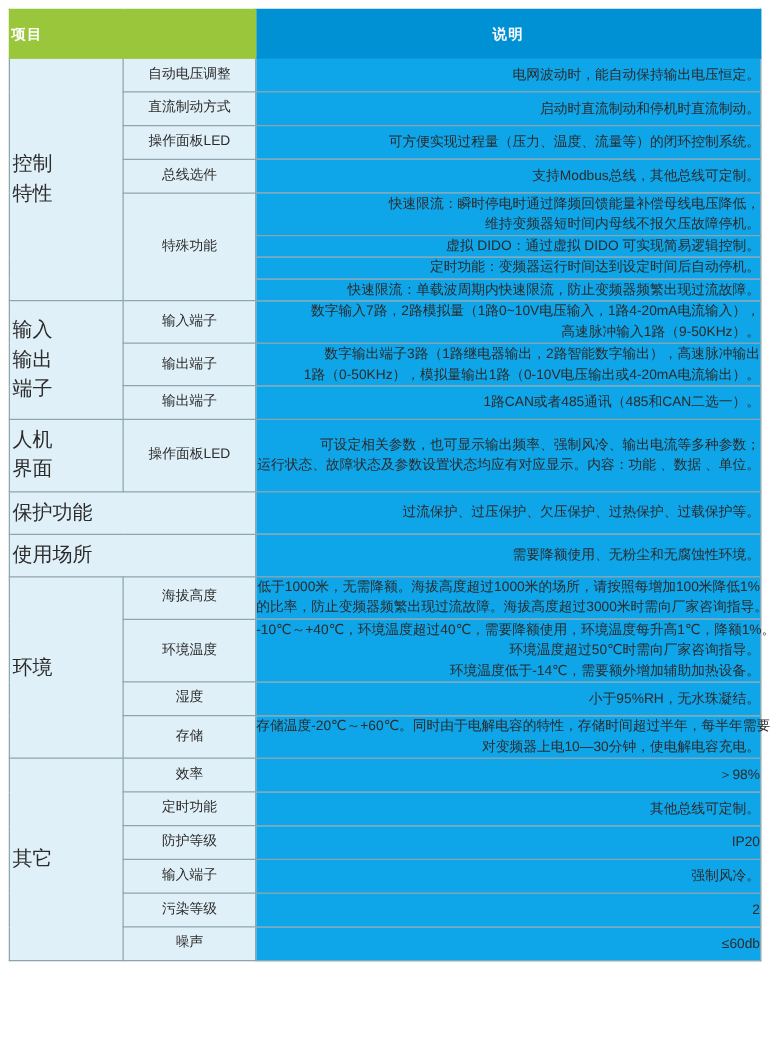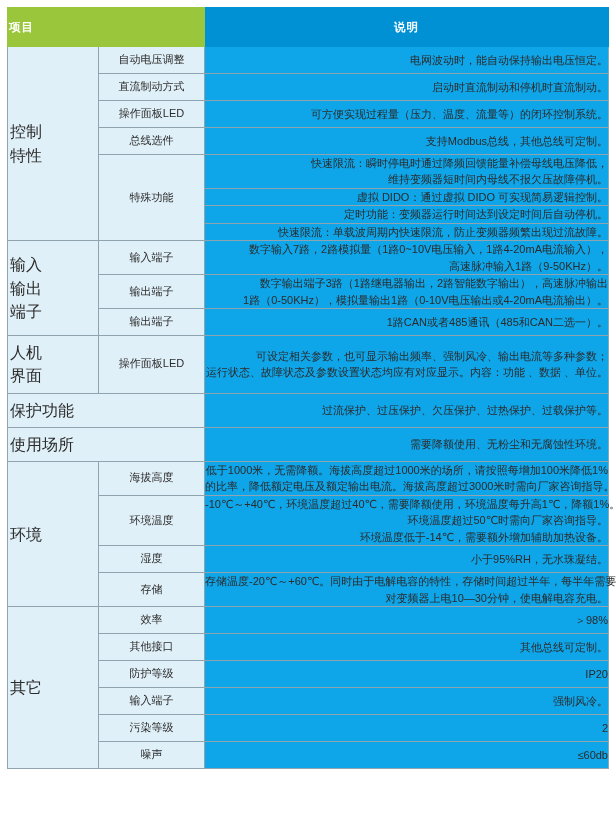--- a/index.html
+++ b/index.html
@@ -216,21 +216,21 @@
       </tr>
       <tr>
         <td class="cat" rowspan="4">
           <span class="ln">环境</span>
         </td>
         <td class="sub">
           <span class="ln">海拔高度</span>
         </td>
         <td class="desc">
           <span class="ln">低于1000米，无需降额。海拔高度超过1000米的场所，请按照每增加100米降低1%</span>
-          <span class="ln">的比率，降低额定电压及额定输出电流。海拔高度超过3000米时需向厂家咨询指导。</span>
+          <span class="ln">的比率，防止变频器频繁出现过流故障。海拔高度超过3000米时需向厂家咨询指导。</span>
         </td>
       </tr>
       <tr>
         <td class="sub">
           <span class="ln">环境温度</span>
         </td>
         <td class="desc">
           <span class="ln">-10℃～+40℃，环境温度超过40℃，需要降额使用，环境温度每升高1℃，降额1%。</span>
           <span class="ln">环境温度超过50℃时需向厂家咨询指导。</span>
           <span class="ln">环境温度低于-14℃，需要额外增加辅助加热设备。</span>
@@ -259,21 +259,21 @@
         </td>
         <td class="sub">
           <span class="ln">效率</span>
         </td>
         <td class="desc">
           <span class="ln">＞98%</span>
         </td>
       </tr>
       <tr>
         <td class="sub">
-          <span class="ln">其他接口</span>
+          <span class="ln">定时功能</span>
         </td>
         <td class="desc">
           <span class="ln">其他总线可定制。</span>
         </td>
       </tr>
       <tr>
         <td class="sub">
           <span class="ln">防护等级</span>
         </td>
         <td class="desc">

